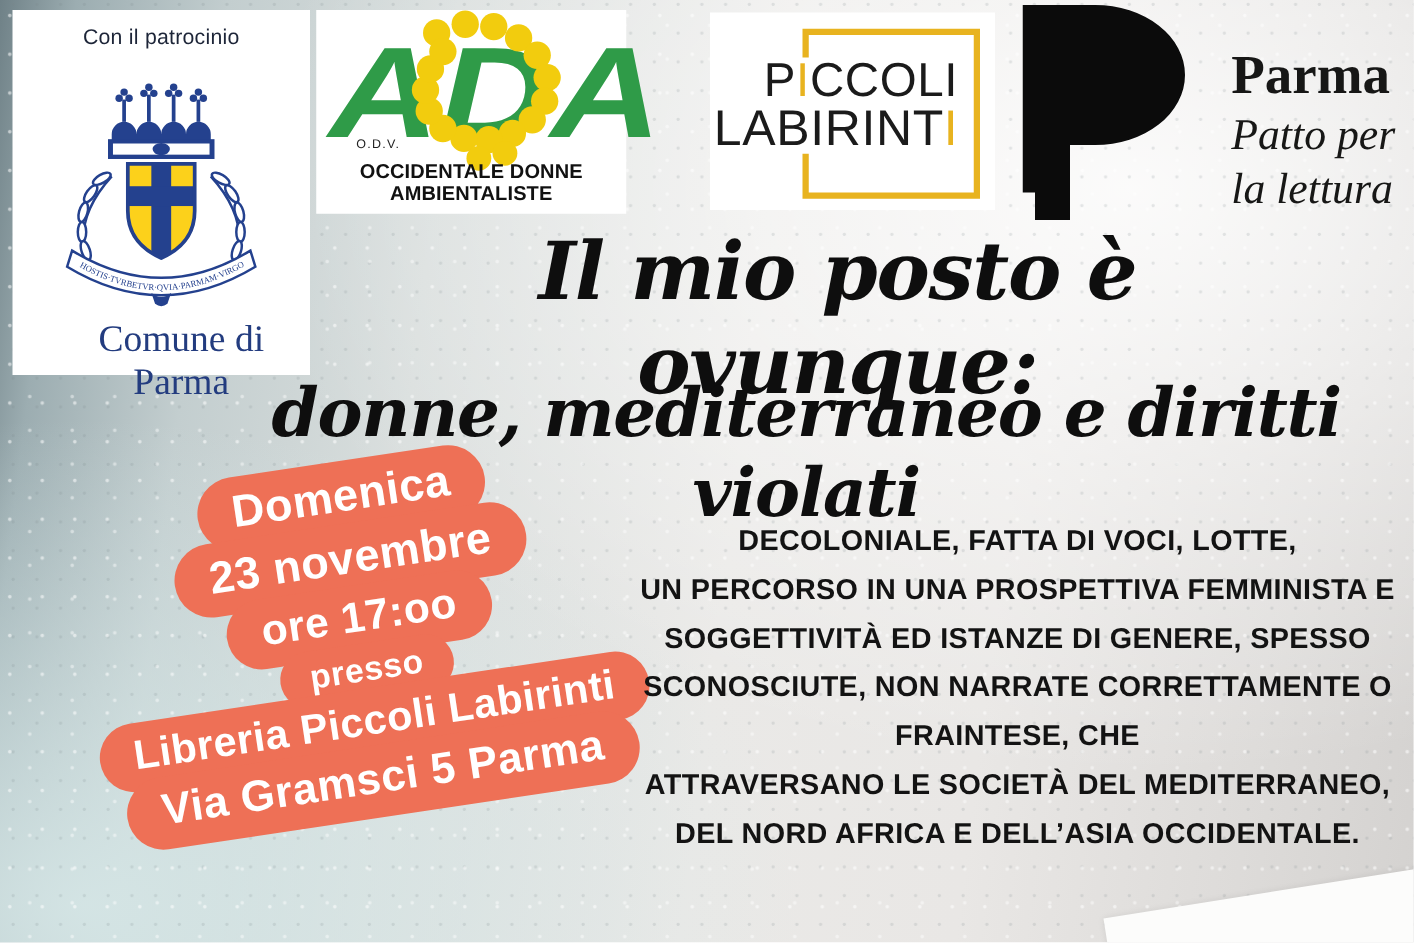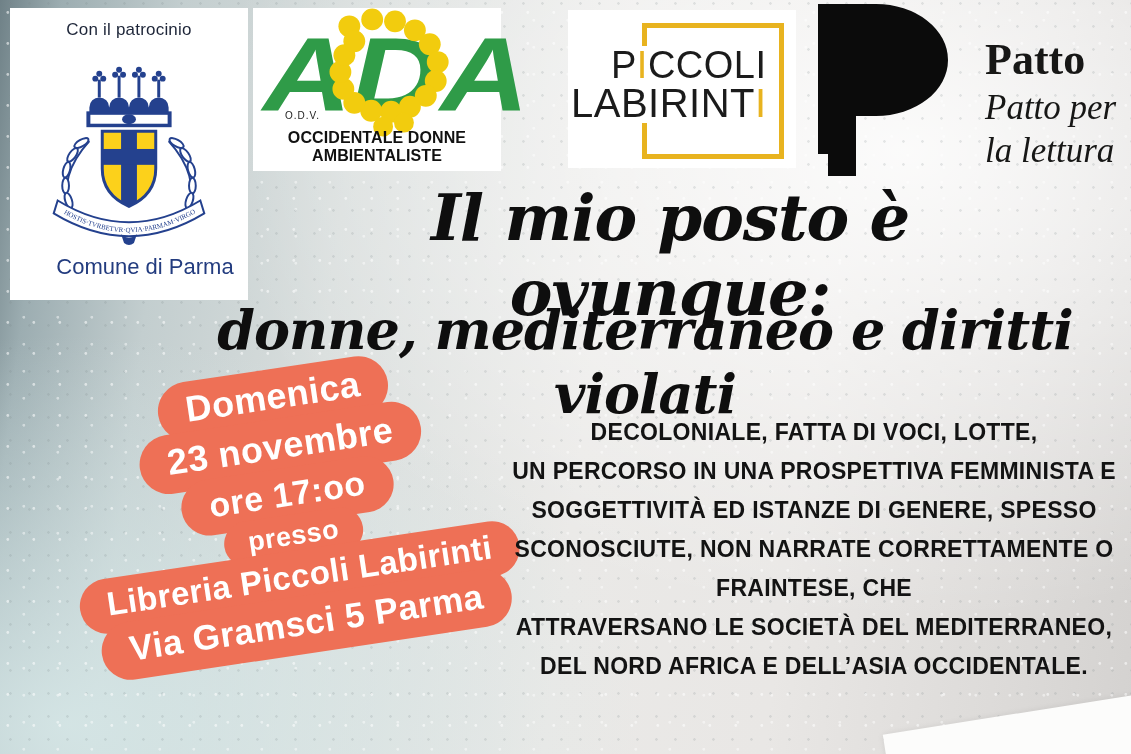--- a/index.html
+++ b/index.html
@@ -20,21 +20,21 @@
       radial-gradient(circle at 70% 75%, rgba(255,255,255,.45) 1px, transparent 1.8px),
       radial-gradient(circle at 55% 15%, rgba(120,132,136,.18) 1px, transparent 1.6px);
     background-size: 26px 31px, 34px 27px, 19px 23px;
   }
   .card { position:absolute; background:#fff; }
 
   
   .comune { left:10px; top:8px; width:238px; height:292px; text-align:center; }
   .comune .patro { margin-top:12px; font-size:17px; color:#1d2538; letter-spacing:.2px; }
   .comune svg { margin-top:2px; }
-  .comune .org { font-family:Liberation Sans, sans-serif; font-size:22px; color:#233c7f; margin-top:-2px;padding-left:32px; }
+  .comune .org { font-family:Liberation Serif, serif; font-size:30px; color:#233c7f; margin-top:-2px;padding-left:32px; }
 
   
   .ada { left:253px; top:8px; width:248px; height:163px; }
   .ada .odv { position:absolute; left:32px; top:102px; font-size:10px; color:#222; letter-spacing:1px; }
   .ada .name { position:absolute; left:0; right:0; bottom:6px; text-align:center;
     font-size:16px; font-weight:700; color:#111; letter-spacing:.1px; }
 
   
   .piccoli { left:568px; top:10px; width:228px; height:158px; }
   .piccoli .frame { position:absolute; left:74px; top:13px; width:132px; height:126px;
@@ -194,21 +194,21 @@
   <div class="card piccoli">
     <div class="frame"></div>
     <div class="l1"><span>P</span><span class="accent">I</span><span>CCOLI</span></div>
     <div class="l2"><span>LABIRINT</span><span class="accent">I</span></div>
   </div>
 
   <svg class="parma-p" width="140" height="172" viewBox="0 0 140 172">
     <path d="M0,0 H58 A72,56 0 0 1 58,112 H38 V172 H10 V150 H0 Z" fill="#0b0b0b"></path>
   </svg>
   <div class="pact-text">
-    <div class="city">Patto</div>
+    <div class="city">Parma</div>
     <div class="tag">Patto per</div>
     <div class="tag">la lettura</div>
   </div>
 
   <div class="title1">Il mio posto è ovunque:</div>
   <div class="title2">donne, mediterraneo e diritti violati</div>
 
   <div class="ribbon">
     <div class="pill s0">Domenica</div>
     <div class="pill s1">23 novembre</div>

